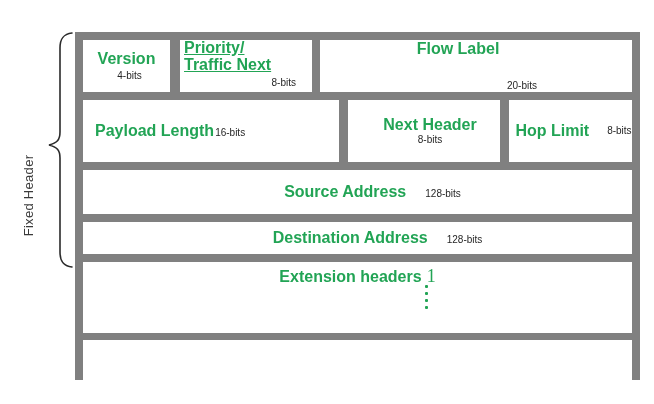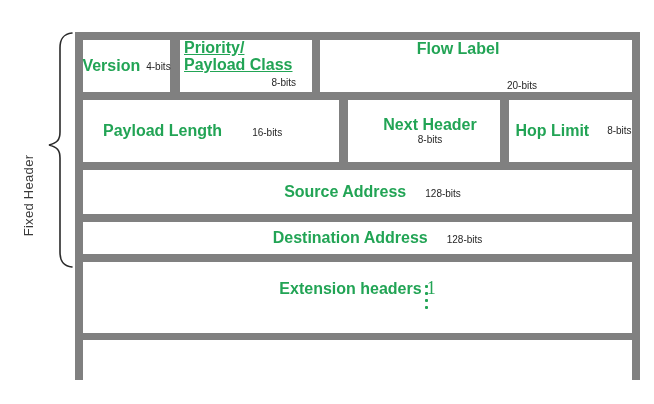--- a/index.html
+++ b/index.html
@@ -48,46 +48,46 @@
   .glabel{
     color:var(--green);
     font-weight:bold;font-size:16px;line-height:1.15;
     white-space:nowrap;
   }
   .bits{
     color:var(--dark);
     font-size:10px;line-height:1.2;white-space:nowrap;
   }
   
-  .c-version{width:87px;display:flex;flex-direction:row;justify-content:center;align-items:center;}
+  .c-version{width:87px;display:flex;flex-direction:column;justify-content:center;align-items:center;}
   .c-version .bits{margin-top:1px;margin-left:6px;}
   
   .c-priority{width:132px;padding:0 0 0 4px;box-sizing:border-box;}
   .c-priority .glabel{margin-top:-1px;text-decoration:underline;}
   .c-priority .bits{position:absolute;right:16px;bottom:3px;}
   
   .c-flow{display:flex;flex-direction:column;justify-content:space-between;align-items:center;}
   .c-flow .glabel{transform:translateX(-18px);}
   .c-flow .bits{transform:translateX(46px);margin-top:2px;}
   
   .c-payload{width:256px;display:flex;align-items:center;}
-  .c-payload .inline-line{display:flex;align-items:baseline;gap:30px;padding-left:20px;}
+  .c-payload .inline-line{display:flex;align-items:baseline;gap:1px;padding-left:12px;}
   
   .c-next{width:140px;display:flex;flex-direction:column;justify-content:center;align-items:center;padding-left:12px;}
   .c-hop{display:flex;flex-direction:row;justify-content:center;align-items:center;}
   .c-hop .glabel{transform:translateX(-6px);}
   .c-hop .bits{transform:translateX(12px);}
   
   .c-addr{display:flex;align-items:center;justify-content:center;}
   .c-addr .inline-line{display:flex;align-items:baseline;gap:19px;}
   .c-src .inline-line{transform:translateX(15px);}
   .c-dst .inline-line{transform:translateX(20px);}
   
   .c-ext{display:flex;flex-direction:column;align-items:center;}
-  .c-ext .ext-line{display:flex;align-items:baseline;padding-top:16px;justify-content:space-between;}
+  .c-ext .ext-line{display:flex;align-items:baseline;padding-top:4px;justify-content:space-between;}
   .ext-num{
     font-family:"Liberation Serif","DejaVu Serif",serif;
     font-weight:normal;font-size:18px;color:var(--green);
     margin-left:5px;
   }
   .dots{position:absolute;left:342px;top:23px;display:flex;flex-direction:column;gap:4px;}
   .dot{width:3px;height:3px;background:var(--green);border-radius:1px;}
 </style>
 </head>
 <body>
@@ -105,21 +105,21 @@
 
     <div class="row r1">
       <div class="vbar outer"></div>
       <div class="cell c-version">
         <div class="glabel">Version</div>
         <div class="bits">4-bits</div>
       </div>
       <div class="vbar" style="width:10px"></div>
       <div class="cell c-priority">
         <div class="glabel">Priority/</div>
-        <div class="glabel">Payload Class</div>
+        <div class="glabel">Traffic Next</div>
         <div class="bits">8-bits</div>
       </div>
       <div class="vbar" style="width:8px"></div>
       <div class="cell c-flow grow">
         <div class="glabel">Flow Label</div>
         <div class="bits">20-bits</div>
       </div>
       <div class="vbar outer"></div>
     </div>
 

